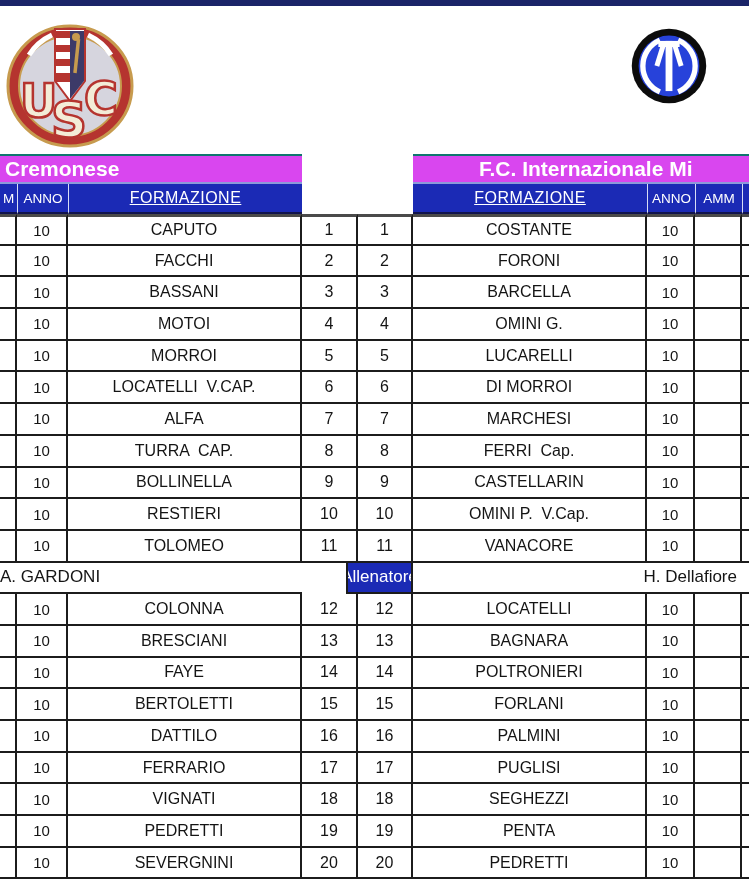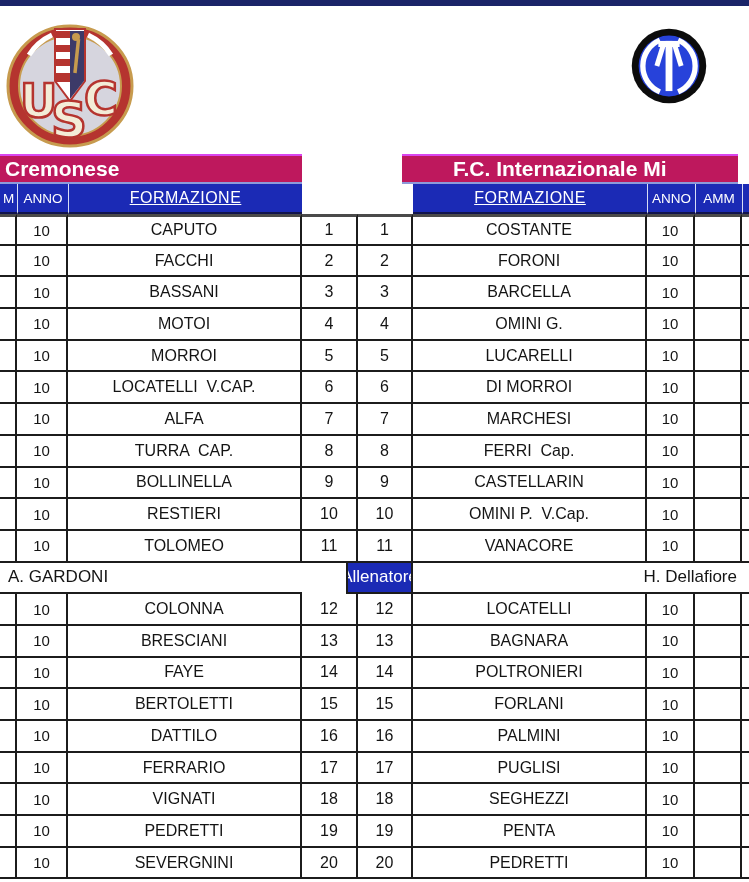--- a/index.html
+++ b/index.html
@@ -7,27 +7,27 @@
     width:749px;height:882px;position:relative;overflow:hidden;
     background:#ffffff;font-family:"Liberation Sans",sans-serif;color:#141414;
   }
   .topbar{position:absolute;top:0;left:0;width:749px;height:6px;background:#1a2468;}
   .crest{position:absolute;}
   .crest-left{left:4px;top:22px;}
   .crest-right{left:630px;top:28px;}
 
   
   .title-cell{
-    position:absolute;top:154px;height:30px;background:#be185d;color:#fff;
+    position:absolute;top:154px;height:30px;background:#d946ef;color:#fff;
     font-weight:bold;font-size:21px;display:flex;align-items:center;
-    box-sizing:border-box;border-top:2px solid #d946ef;border-bottom:2px solid #8d9ada;
+    box-sizing:border-box;border-top:2px solid #0f766e;border-bottom:2px solid #8d9ada;
     overflow:hidden;white-space:nowrap;
   }
   .t-left{left:0;width:302px;padding-left:5px;}
-  .t-right{left:402px;width:336px;padding-left:51px;}
+  .t-right{left:413px;width:336px;padding-left:66px;}
   .head-cell{
     position:absolute;top:184px;height:30px;background:#1b2ab5;color:#fff;
     font-size:13.5px;display:flex;align-items:center;justify-content:center;
     box-sizing:border-box;border-bottom:2px solid #11134d;overflow:hidden;
   }
   .head-formazione{font-size:16px;letter-spacing:.5px;text-decoration:underline;}
   .sep-l{border-left:1.5px solid #d8ddf5;}
 
   
   .grid{
@@ -40,21 +40,21 @@
     box-sizing:border-box;background:#fff;
     border-right:2px solid #1c1c1c;border-bottom:2px solid #1c1c1c;
     display:flex;align-items:center;justify-content:center;
     font-size:16px;color:#141414;overflow:hidden;
   }
   .cell.r0{border-top:3px solid #4a4a4a;}
   .cell.no-r{border-right:none;}
   .cell.name{white-space:pre;}
   .cell.anno{font-size:15px;}
   .cell.coach{font-size:17px;border-right:none;}
-  .cell.coach-left{justify-content:flex-start;padding-left:8px;}
+  .cell.coach-left{justify-content:flex-start;padding-left:0;}
   .cell.coach-right{justify-content:flex-end;padding-right:12px;}
   .cell.allenatore{
     background:#1b2ab5;color:#fff;font-size:17px;
     border-left:2px solid #1c1c1c;border-right:2px solid #1c1c1c;margin-left:44px;
   }
 </style>
 </head>
 <body>
 
 <div class="topbar"></div>

